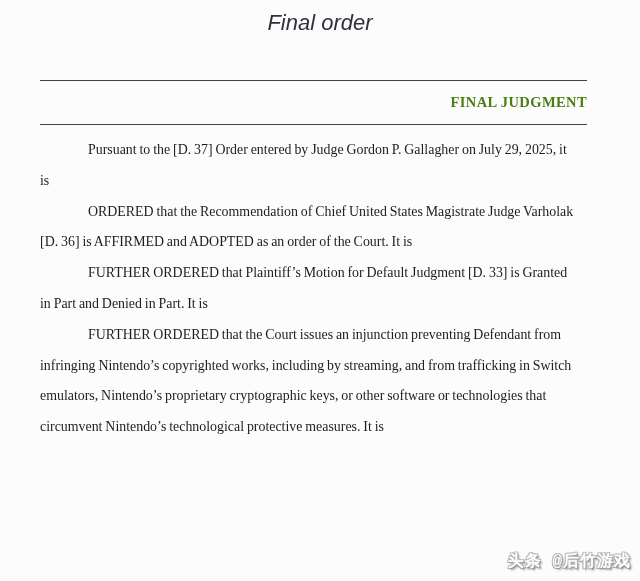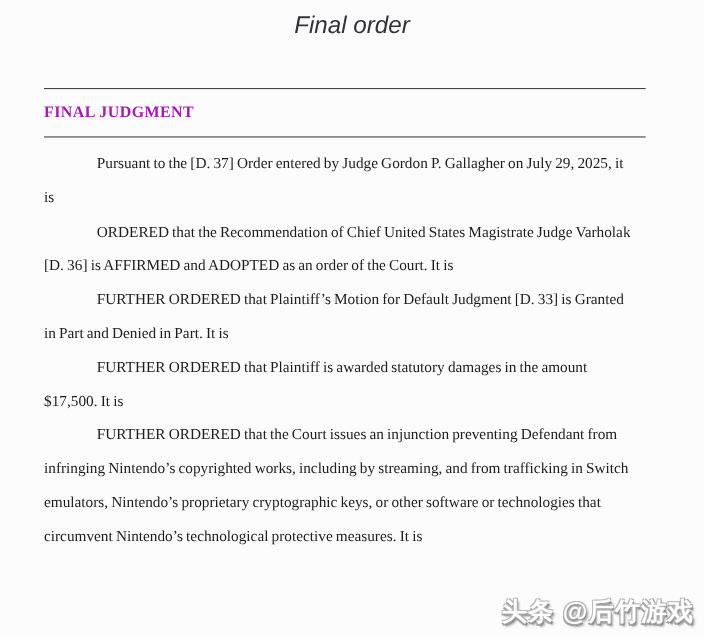--- a/index.html
+++ b/index.html
@@ -28,49 +28,49 @@
   .rule {
     height: 0;
     border: none;
     border-top: 1.8px solid #43434b;
     margin: 0;
   }
   .rule-top { margin-top: 46px; }
   .rule-bottom { margin-top: 13px; }
   .doc-heading {
     margin: 13px 0 0 0;
-    text-align: left;
+    text-align: right;
     font-family: "Liberation Serif", serif;
     font-weight: 700;
     font-size: 14.5px;
     line-height: 17px;
     letter-spacing: 0.4px;
-    color: #a21caf;
+    color: #4d7c0f;
   }
   .doc-body {
     margin-top: 10px;
     width: 537px;
   }
   .doc-body p {
     margin: 0;
     text-indent: 48px;
     font-family: "Liberation Serif", serif;
     font-size: 13.9px;
     line-height: 30.8px;
     word-spacing: -0.6px;
     color: #1d1d21;
     text-align: left;
   }
   .watermark {
     position: absolute;
     right: 9px;
     bottom: 9px;
-    font-family: Liberation Sans, sans-serif;
+    font-family: Liberation Mono, monospace;
     font-weight: 700;
-    font-size: 23px;
+    font-size: 16px;
     color: #ffffff;
     letter-spacing: 1px;
     text-shadow:
       -1px -1px 0 #bcbcbe,
        1px -1px 0 #b2b2b4,
       -1px  1px 0 #a4a4a6,
        1px  1px 0 #8f8f91,
        2px  2px 2px rgba(125,125,128,0.75);
     text-align: right;
   }
@@ -82,18 +82,17 @@
 
 <div class="doc">
   <hr class="rule rule-top">
   <h2 class="doc-heading">FINAL JUDGMENT</h2>
   <hr class="rule rule-bottom">
 
   <div class="doc-body">
     <p>Pursuant to the [D. 37] Order entered by Judge Gordon P. Gallagher on July 29, 2025, it is</p>
     <p>ORDERED that the Recommendation of Chief United States Magistrate Judge Varholak [D. 36] is AFFIRMED and ADOPTED as an order of the Court. It is</p>
     <p>FURTHER ORDERED that Plaintiff’s Motion for Default Judgment [D. 33] is Granted in Part and Denied in Part. It is</p>
-    <p>FURTHER ORDERED that Plaintiff is awarded statutory damages in the amount $17,500. It is</p>
     <p>FURTHER ORDERED that the Court issues an injunction preventing Defendant from infringing Nintendo’s copyrighted works, including by streaming, and from trafficking in Switch emulators, Nintendo’s proprietary cryptographic keys, or other software or technologies that circumvent Nintendo’s technological protective measures. It is</p>
   </div>
 </div>
 
 <div class="watermark">头条 @后竹游戏</div>
 
 </body></html>

